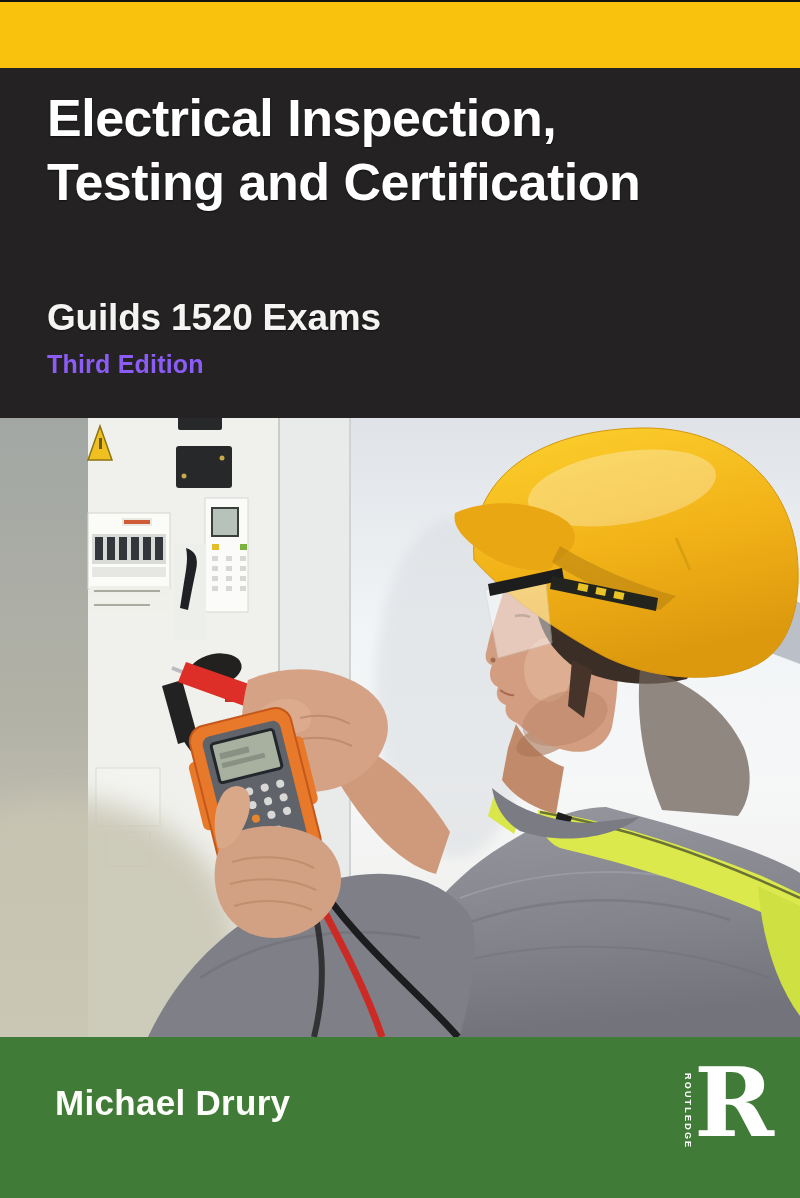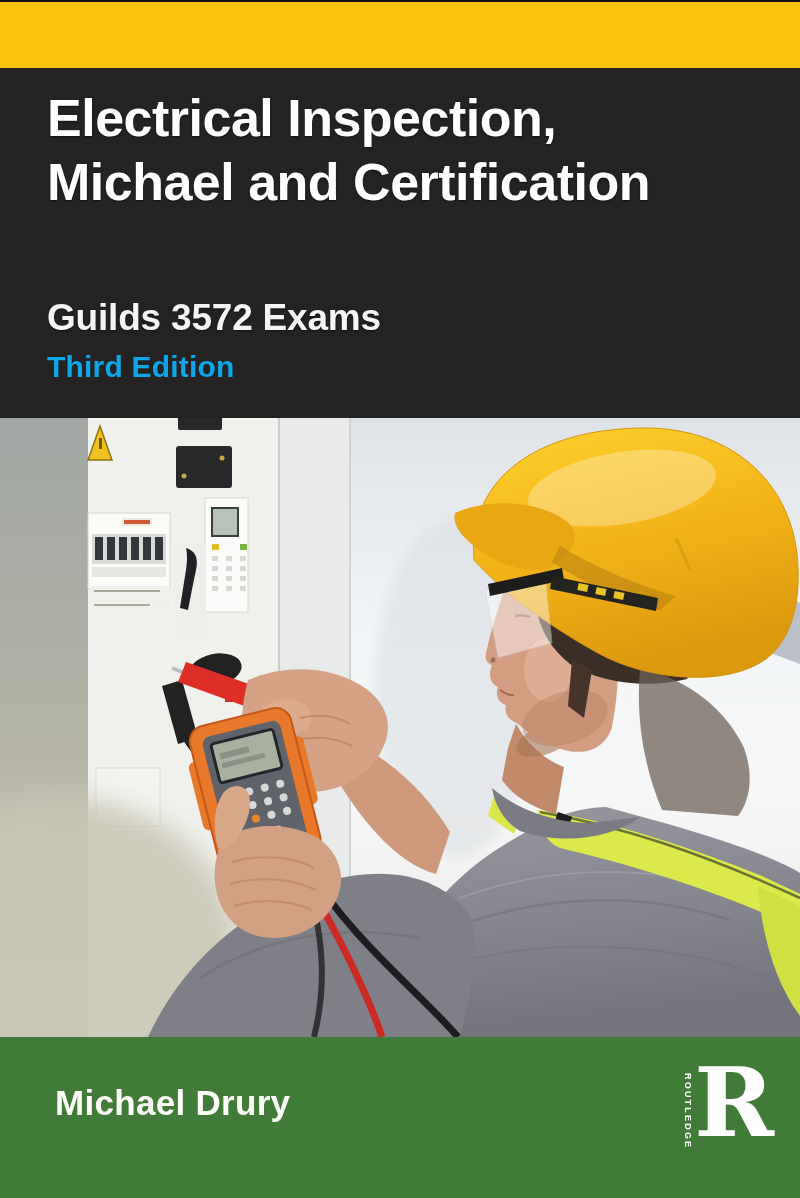--- a/index.html
+++ b/index.html
@@ -15,22 +15,22 @@
     position:absolute;left:47px;top:18px;margin:0;color:#FFFFFF;
     font-size:52px;line-height:64px;font-weight:700;letter-spacing:-0.5px;
     text-shadow:0 1px 2px rgba(0,0,0,.55);
   }
   .subtitle{
     position:absolute;left:47px;top:170px;margin:0;color:#F4F4F2;
     font-size:37px;line-height:53px;font-weight:700;letter-spacing:-0.2px;
     text-shadow:0 1px 2px rgba(0,0,0,.5);
   }
   .edition{
-    position:absolute;left:47px;top:282px;margin:0;color:#0ea5e9;
-    font-size:30px;font-weight:600;letter-spacing:0.2px;
+    position:absolute;left:47px;top:282px;margin:0;color:#8b5cf6;
+    font-size:25px;font-weight:600;letter-spacing:0.2px;
   }
   .photo{position:absolute;top:418px;left:0;width:800px;height:619px;display:block;}
   .footer-band{position:absolute;top:1037px;left:0;width:800px;height:161px;background:#417B38;}
   .author{
     position:absolute;left:55px;top:46px;margin:0;color:#FDFEFA;
     font-size:35px;font-weight:600;letter-spacing:0.3px;text-align:right;
   }
   .logo{position:absolute;right:26px;top:22px;display:flex;align-items:flex-start;}
   .logo-vertical{
     writing-mode:vertical-rl;color:#FFFFFF;font-size:9px;font-weight:700;
@@ -46,25 +46,25 @@
 <body>
 
 <div class="cover">
 
   <div class="top-strip"></div>
   <div class="top-bar"></div>
 
   <div class="title-band">
     <h1 class="title">
       <span>Electrical Inspection,</span><br>
-      <span>Michael and Certification</span>
+      <span>Testing and Certification</span>
     </h1>
     <h2 class="subtitle">
       <br>
-      <span>Guilds 3572 Exams</span>
+      <span>Guilds 1520 Exams</span>
     </h2>
     <p class="edition">Third Edition</p>
   </div>
 
   <svg class="photo" viewBox="0 0 800 619" xmlns="http://www.w3.org/2000/svg">
     <defs>
       <linearGradient id="wallR" x1="0" y1="0" x2="0" y2="1">
         <stop offset="0" stop-color="#dfe3e7"></stop>
           <stop offset="0.35" stop-color="#f2f5f7"></stop>
         <stop offset="0.6" stop-color="#f6f7f7"></stop>

